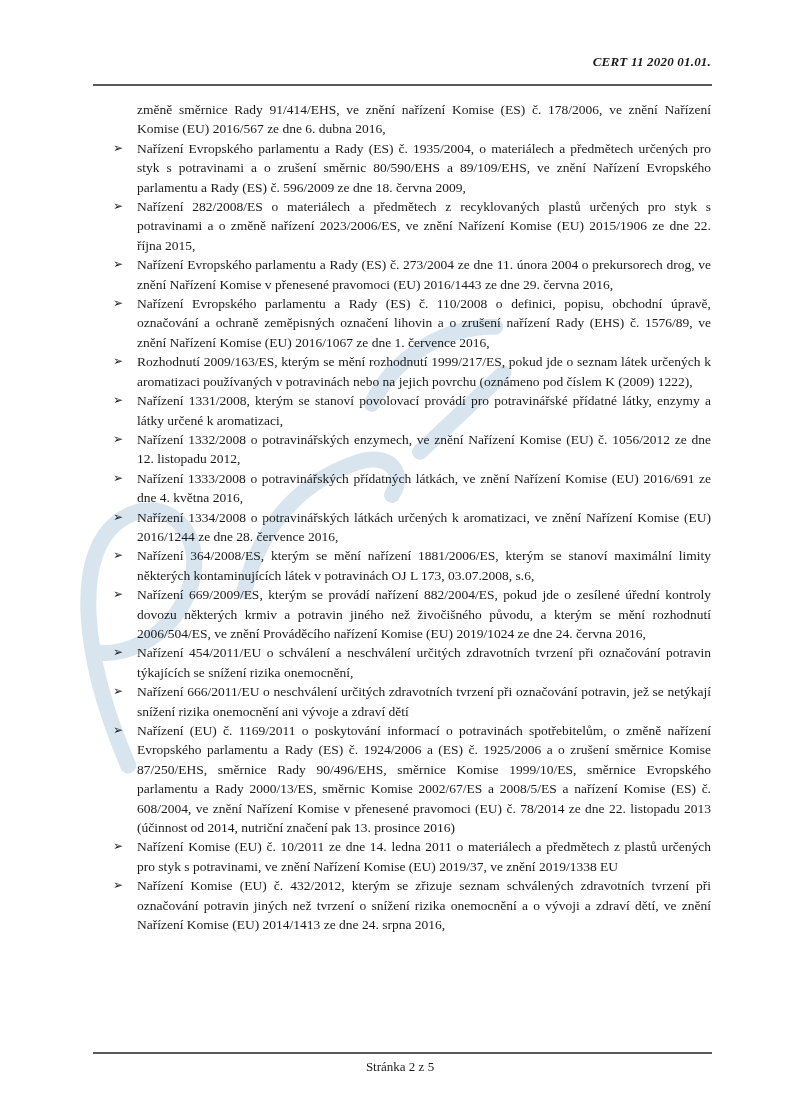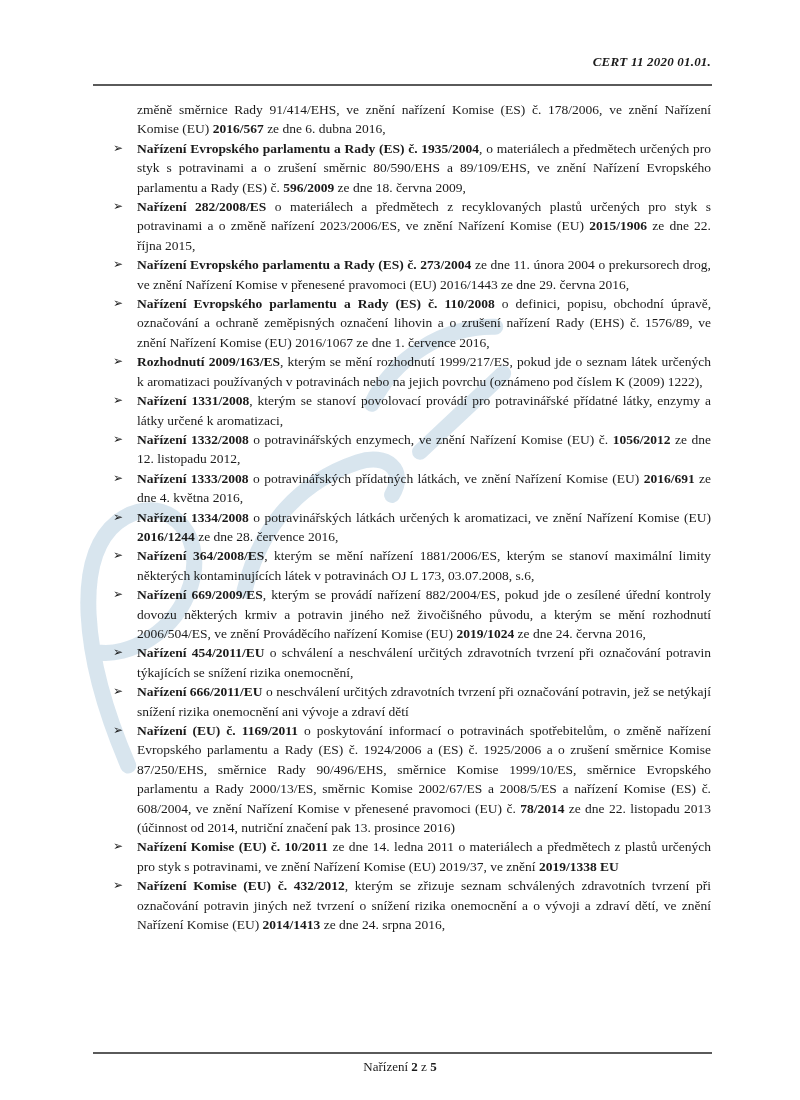--- a/index.html
+++ b/index.html
@@ -51,21 +51,21 @@
   .bullet {
     flex: 0 0 42px;
     width: 42px;
     box-sizing: border-box;
     padding-left: 18px;
     font-size: 12px;
   }
   .item-text {
     flex: 1;
   }
-  b { font-weight: bold; }
+  b { font-weight: normal; }
   .watermark {
     position: absolute;
     left: 20px;
     top: 380px;
     width: 620px;
     height: 360px;
     transform: rotate(-28deg);
     transform-origin: 40% 60%;
     opacity: 0.45;
     pointer-events: none;
@@ -167,15 +167,15 @@
           <span class="item-text"><span></span><b>Nařízení Komise (EU) č. 10/2011</b><span> ze dne 14. ledna 2011 o materiálech a předmětech z plastů určených pro styk s potravinami, ve znění Nařízení Komise (EU) 2019/37, ve znění </span><b>2019/1338 EU</b><span></span></span>
         </div>
         <div class="item">
           <span class="bullet">➢</span>
           <span class="item-text"><span></span><b>Nařízení Komise (EU) č. 432/2012</b><span>, kterým se zřizuje seznam schválených zdravotních tvrzení při označování potravin jiných než tvrzení o snížení rizika onemocnění a o vývoji a zdraví dětí, ve znění Nařízení Komise (EU) </span><b>2014/1413</b><span> ze dne 24. srpna 2016,</span></span>
         </div>
       </div>
   </div>
 
   <div class="footer-rule"></div>
-  <div class="footer-text"><span>Nařízení </span><b>2</b><span> z </span><b>5</b><span></span></div>
+  <div class="footer-text"><span>Stránka </span><b>2</b><span> z </span><b>5</b><span></span></div>
 
 </div>
 
 </body></html>

